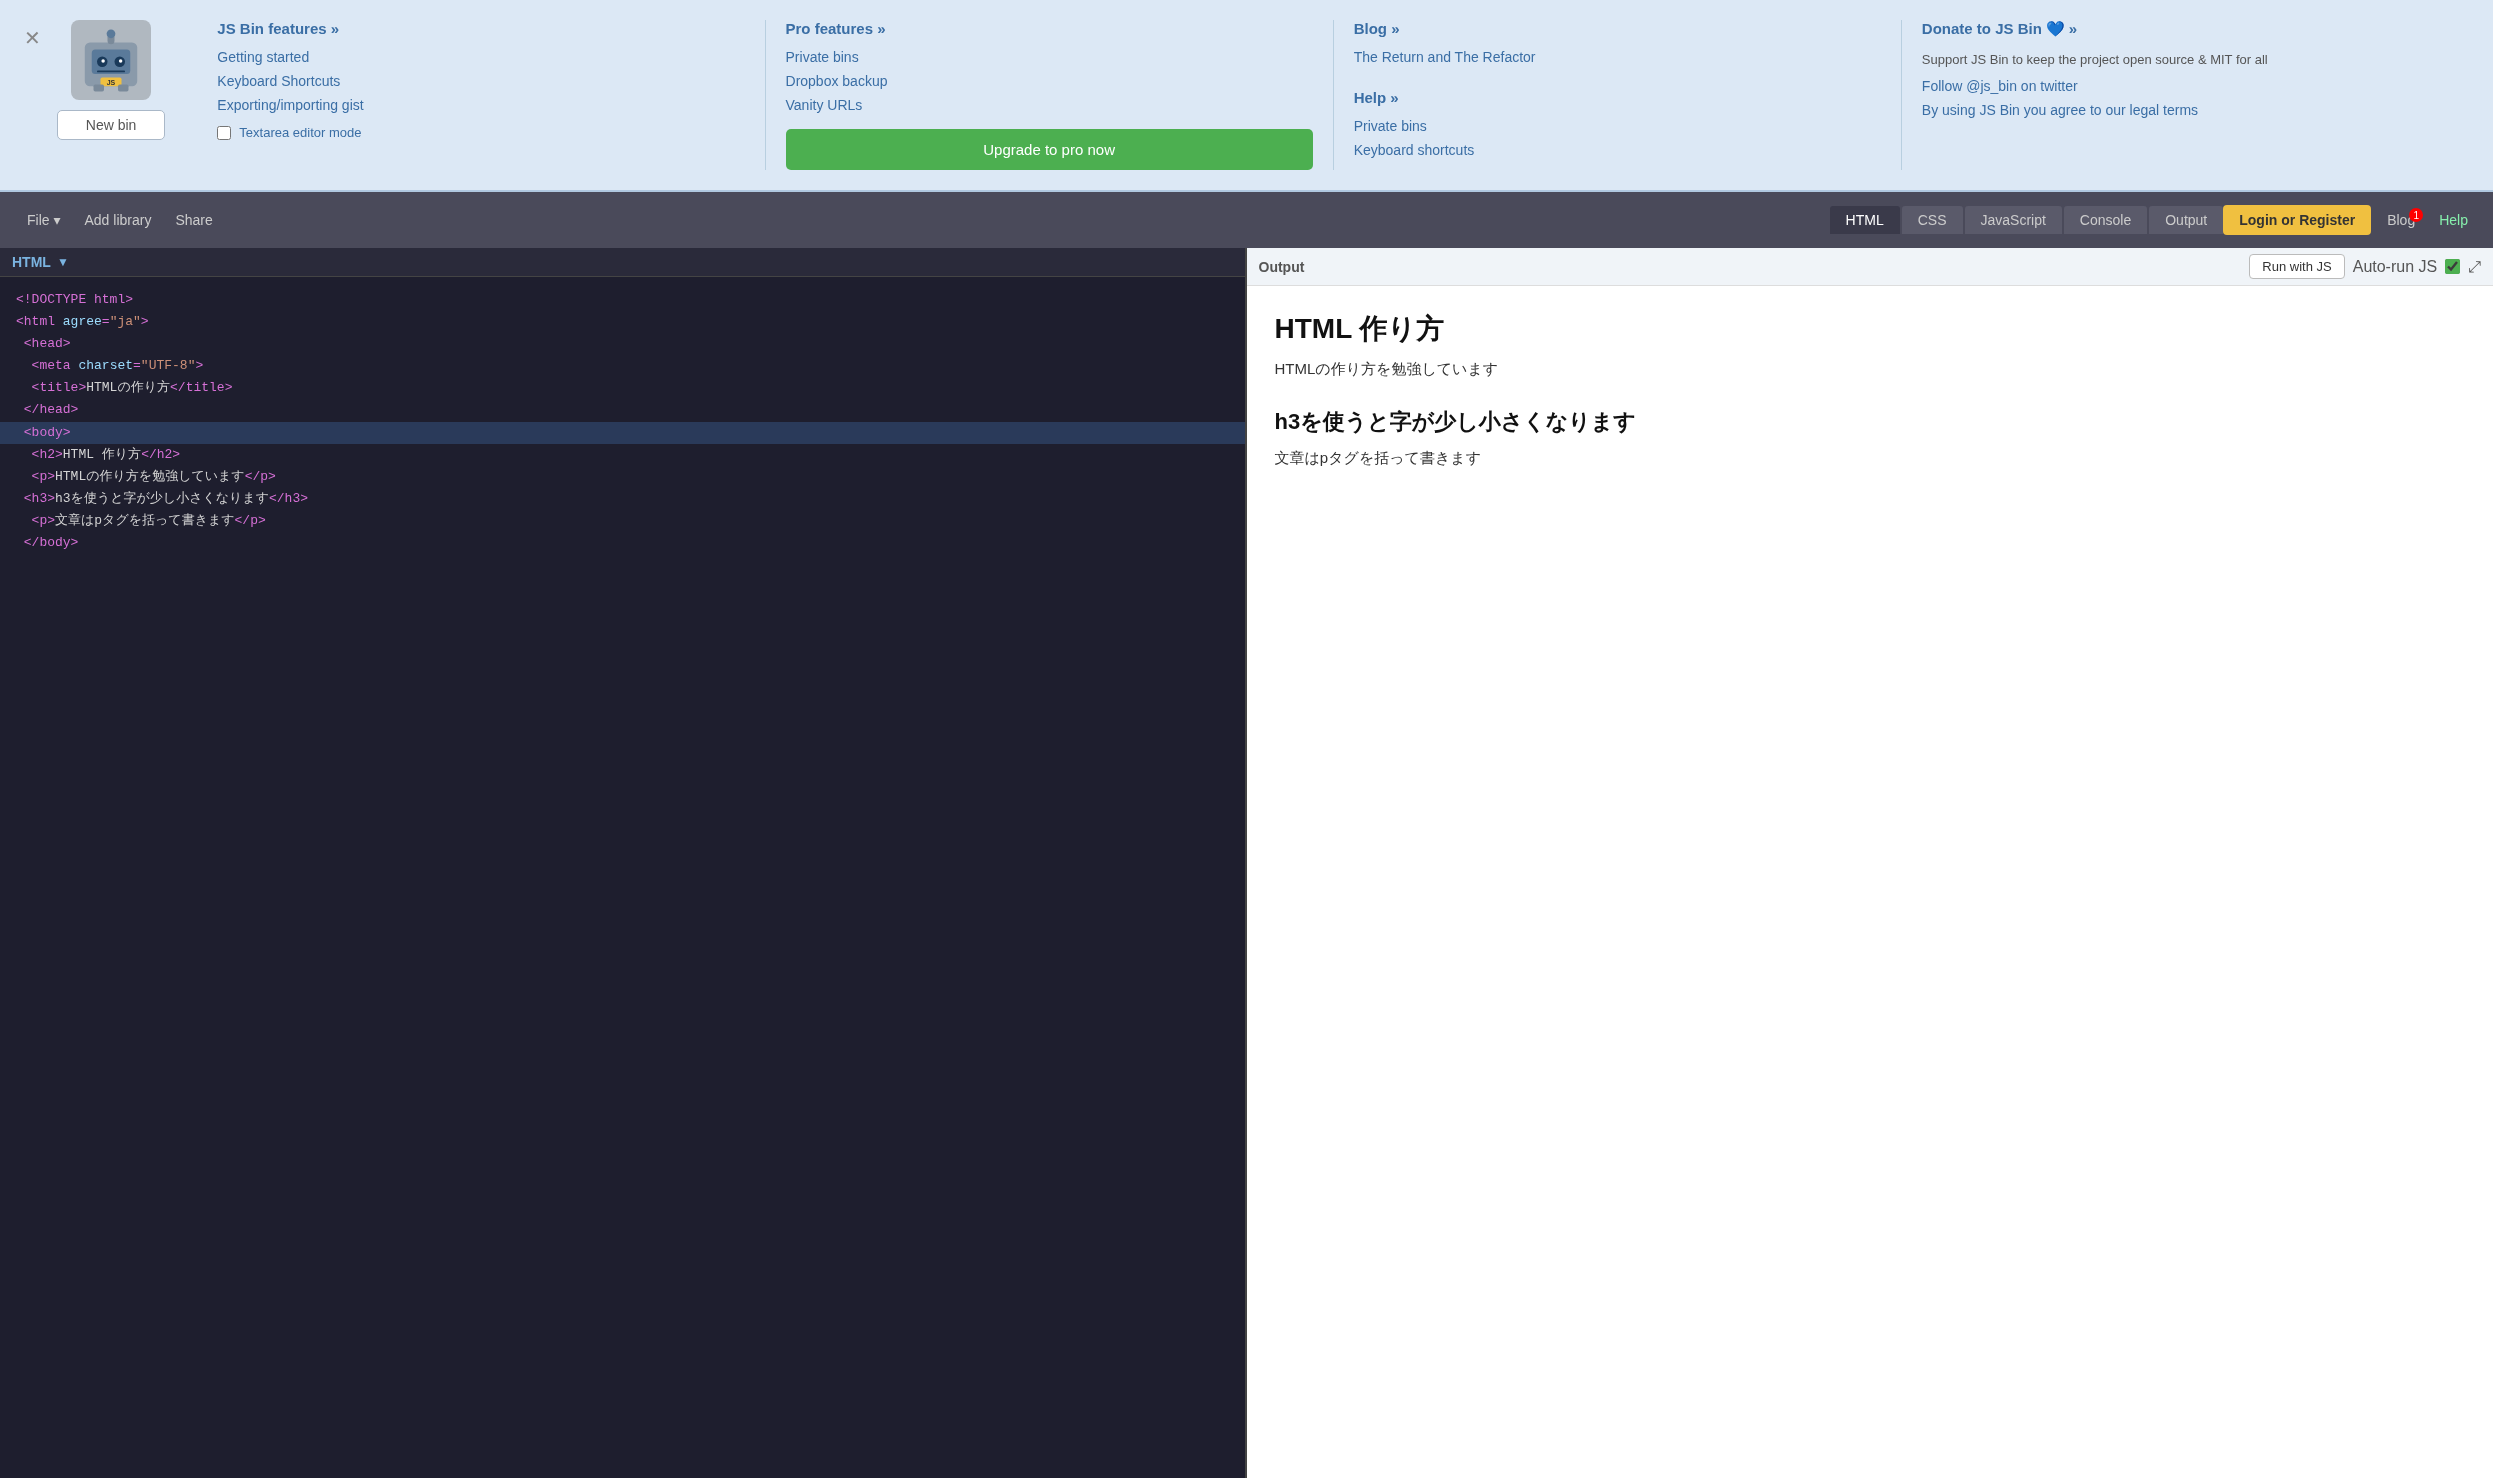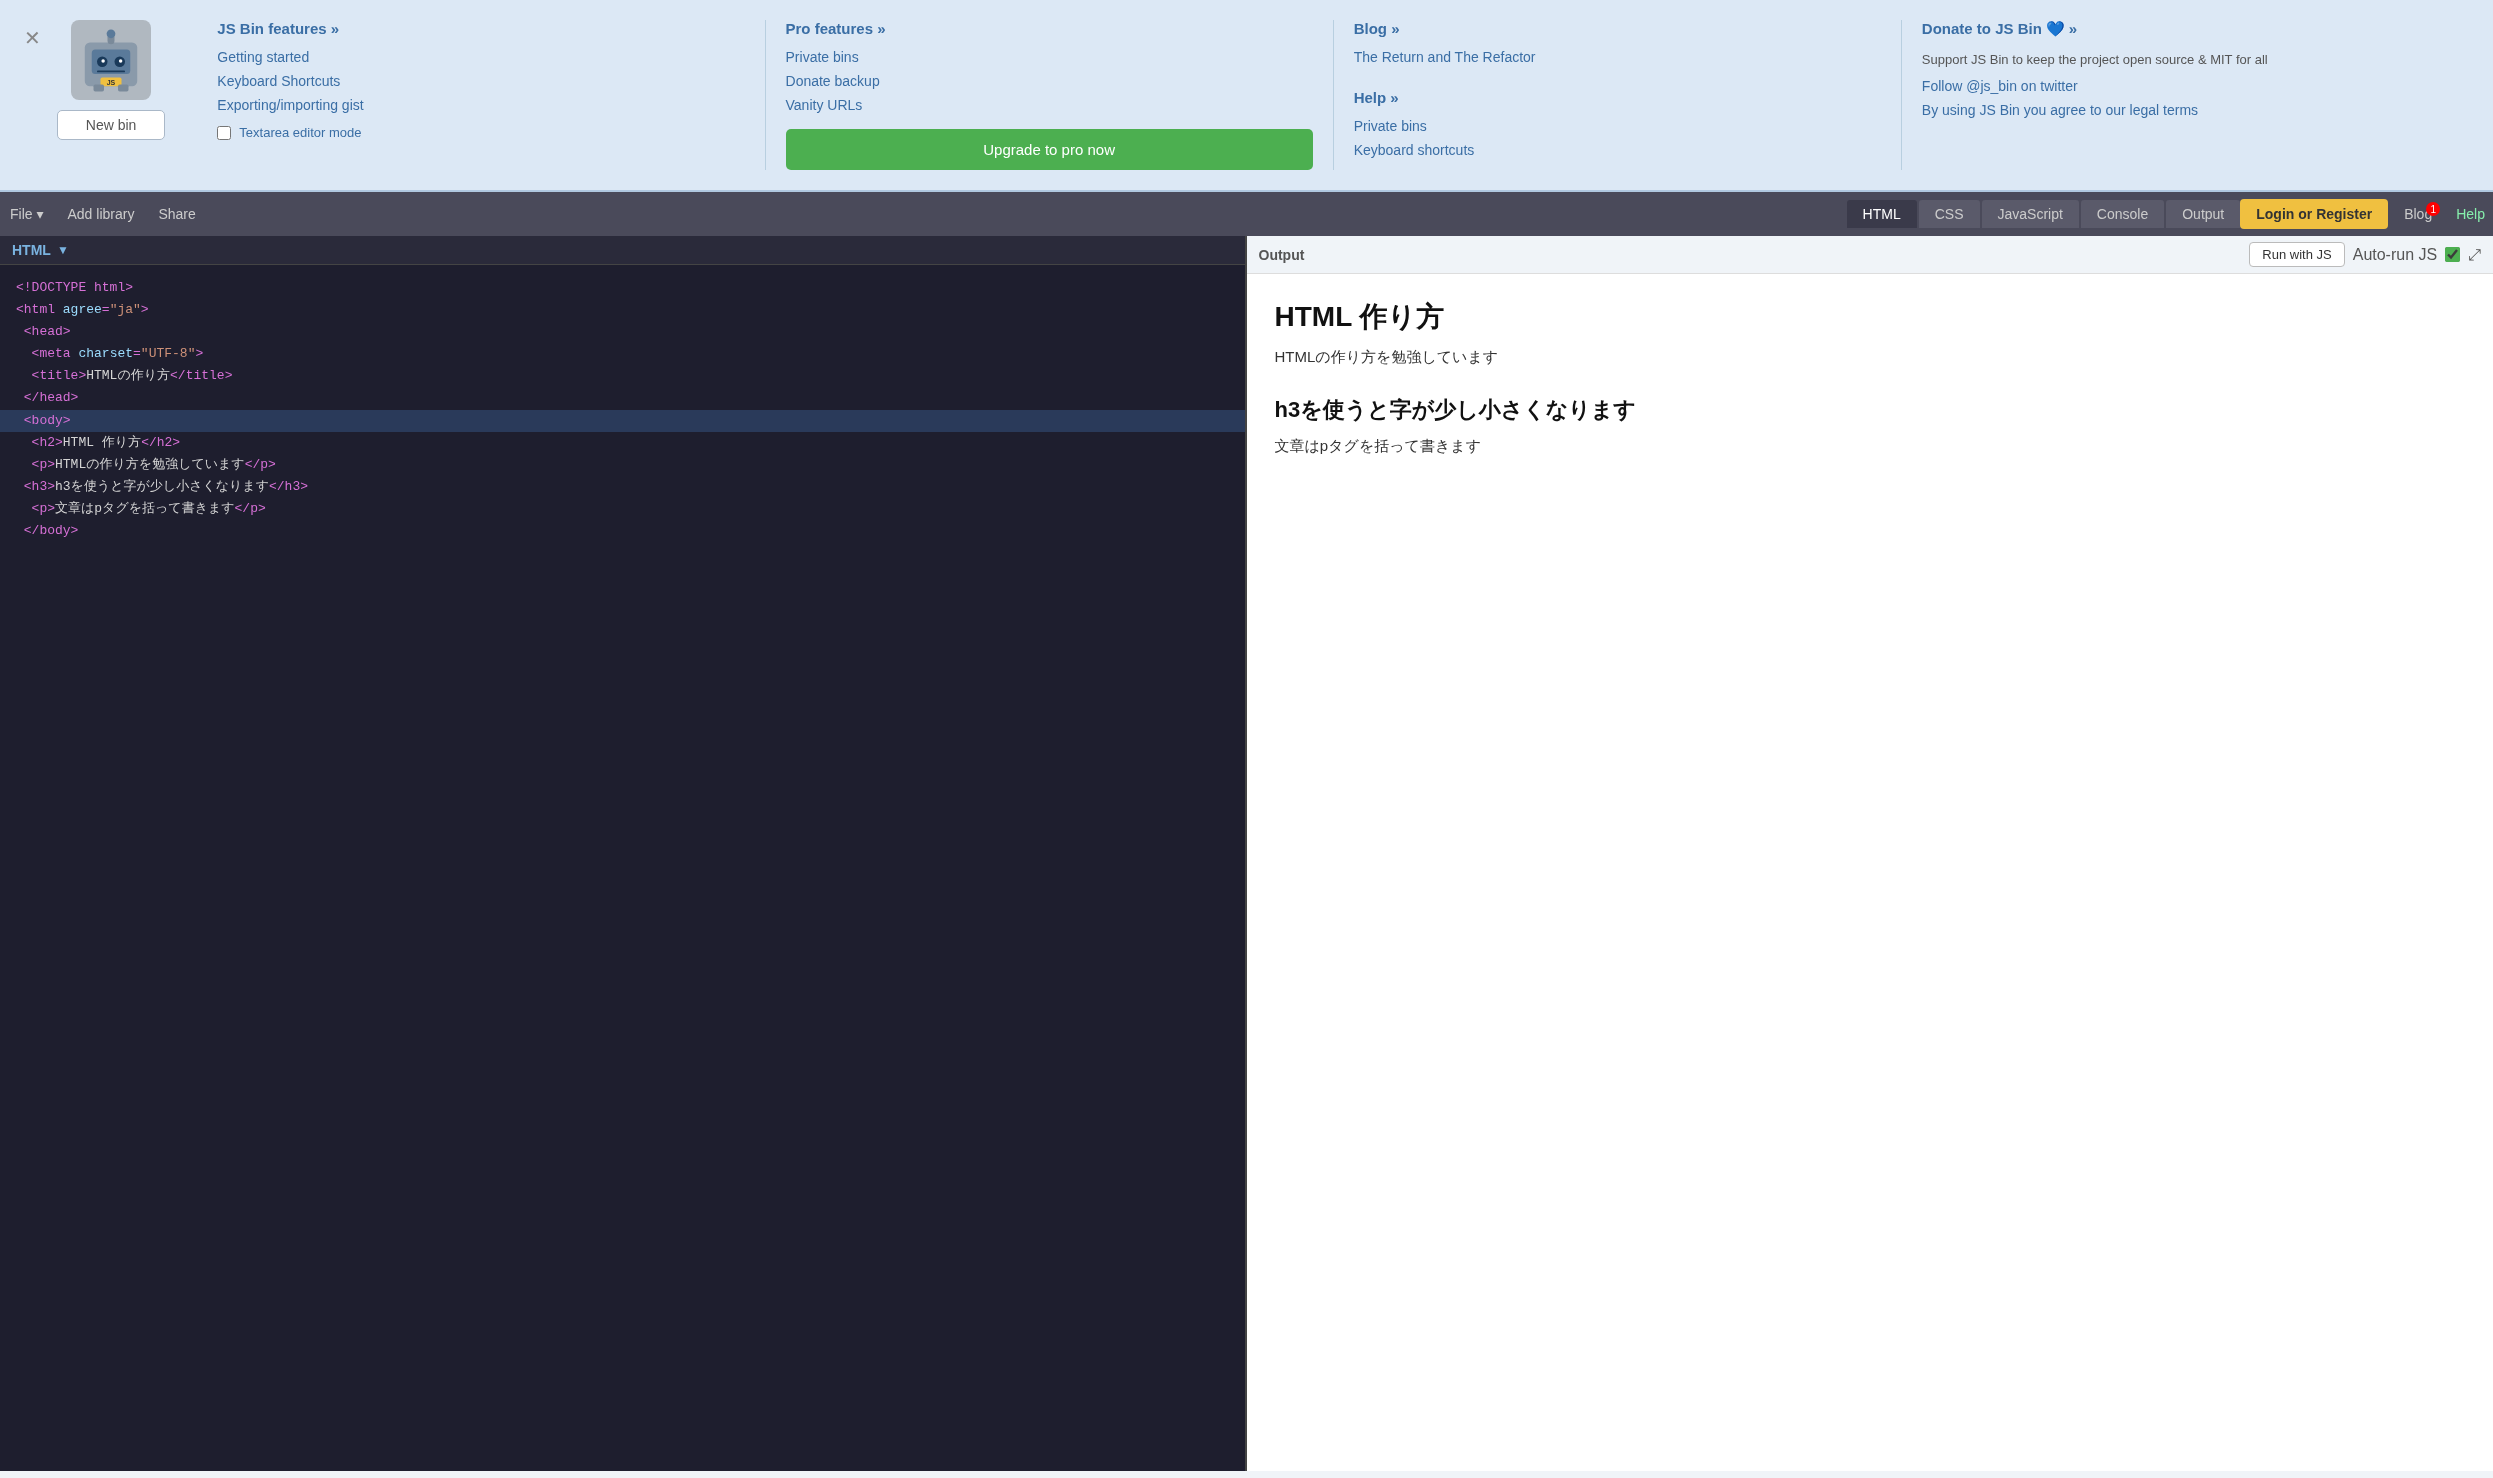--- a/index.html
+++ b/index.html
@@ -107,22 +107,22 @@
       font-size: 13px;
       margin-bottom: 8px;
       line-height: 1.5;
     }
 
     
     #toolbar {
       background: #4a4a5a;
       display: flex;
       align-items: center;
-      padding: 0 0;
-      height: 44px;
+      padding: 0 17px;
+      height: 56px;
       gap: 0;
     }
     .toolbar-left {
       display: flex;
       align-items: center;
       gap: 4px;
       flex: 1;
     }
     .toolbar-btn {
       color: #ccc;
@@ -368,21 +368,21 @@
       <a class="menu-link">Exporting/importing gist</a>
       <div class="textarea-row">
         <input type="checkbox" style="">
         <span>Textarea editor mode</span>
       </div>
     </div>
 
     <div class="menu-col">
       <div class="menu-col-title">Pro features »</div>
       <a class="menu-link">Private bins</a>
-      <a class="menu-link">Donate backup</a>
+      <a class="menu-link">Dropbox backup</a>
       <a class="menu-link">Vanity URLs</a>
       <button class="upgrade-btn">Upgrade to pro now</button>
     </div>
 
     <div class="menu-col">
       <div class="menu-col-title">Blog »</div>
       <a class="menu-link">The Return and The Refactor</a>
       <br>
       <div class="menu-col-title">Help »</div>
       <a class="menu-link">Private bins</a>

